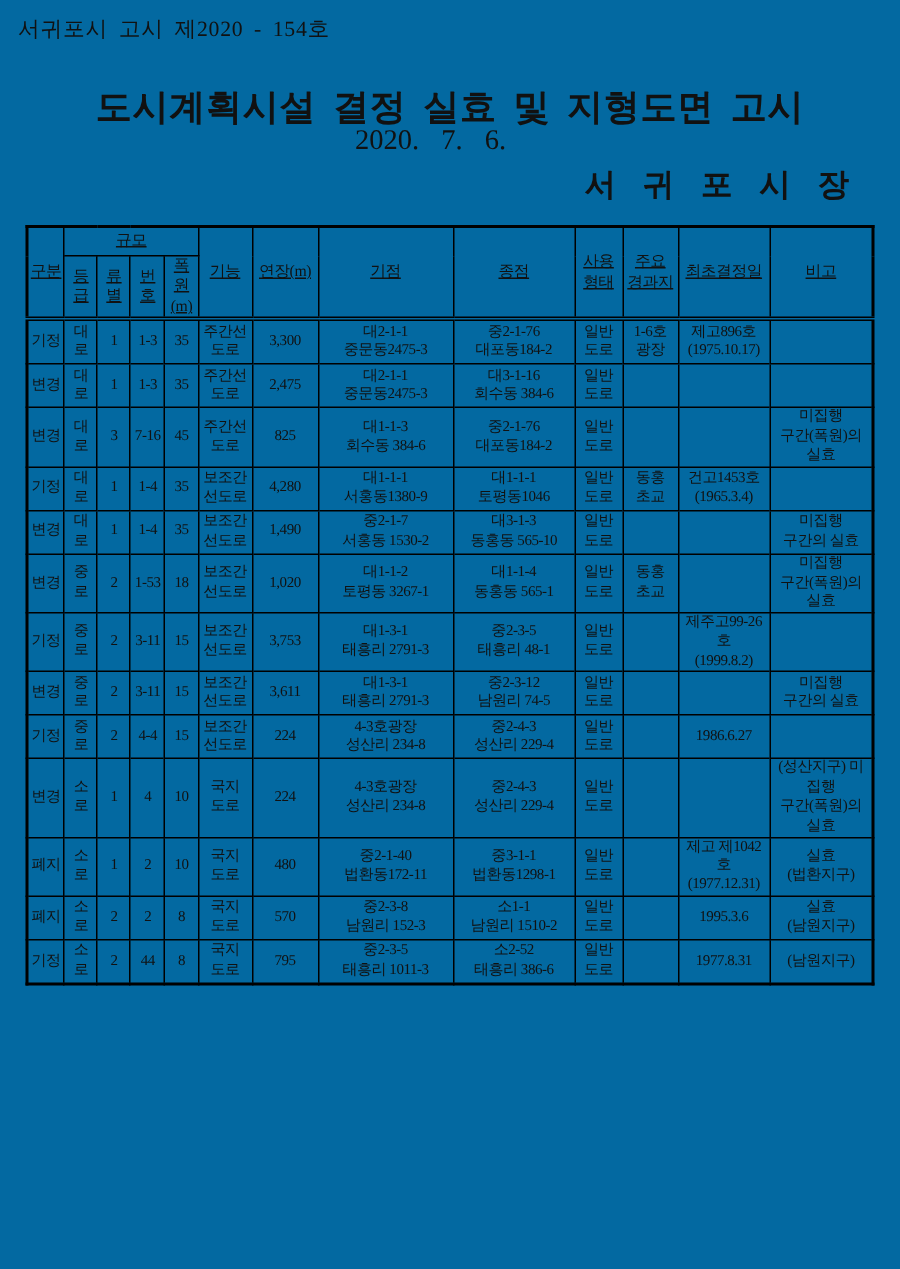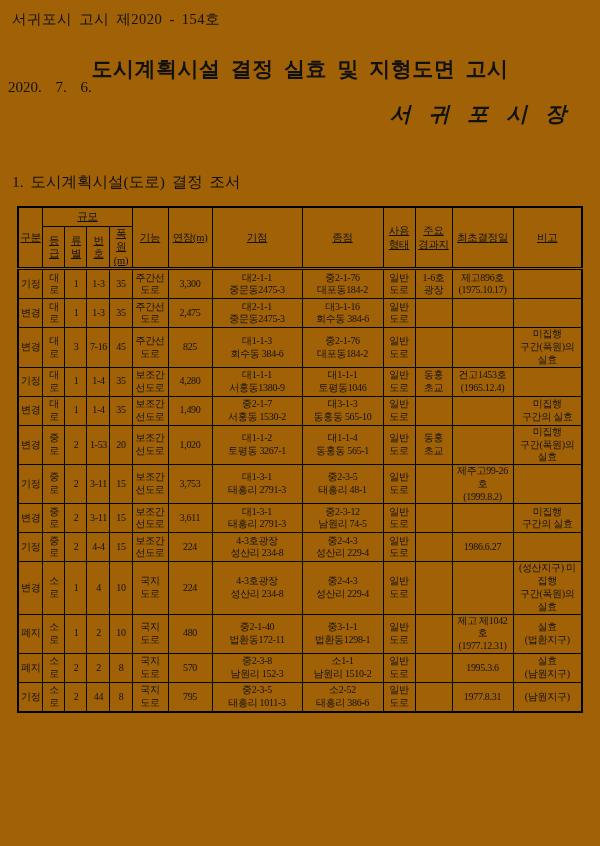--- a/index.html
+++ b/index.html
@@ -1,66 +1,65 @@
 <!DOCTYPE html>
 <html><head>
 <meta charset="utf-8">
 <style>
   html, body { margin: 0; padding: 0; background: #e8e8e8; }
   .page {
     position: relative;
     width: 600px;
     height: 846px;
     margin: 0 auto;
-    background: #a16207;
+    background: #0369a1;
     color: #111111;
     font-family: "Liberation Serif", "DejaVu Serif", serif;
     box-sizing: border-box;
     padding: 8px 8px 0 8px;
     overflow: hidden;
   }
   .doc-no {
     font-size: 14.5px;
     letter-spacing: 0.5px;
     margin: 2px 0 0 4px;
     word-spacing: 3px;
   }
   .title {
     margin: 26px 0 0 0;
     text-align: center;
     font-family: "Liberation Sans", "DejaVu Sans", sans-serif;
     font-weight: 700;
-    font-size: 21px;
+    font-size: 24px;
     letter-spacing: 0.5px;
     word-spacing: 4px;
   }
   .body-text {
     margin: 28px 0 0 0;
     font-size: 15.5px;
     line-height: 2.38;
     text-align: justify;
     word-spacing: 3px;
     letter-spacing: 0.2px;
   }
   .issue-date {
     margin-top: -4px;
-    text-align: left;
+    text-align: center;
     padding-right: 26px;
-    font-size: 15px;
+    font-size: 19px;
     word-spacing: 10px;
   }
   .signer {
     margin-top: 4px;
     text-align: right;
     padding-right: 20px;
     font-family: "Liberation Sans", "DejaVu Sans", sans-serif;
     font-weight: 700;
     font-size: 21px;
     letter-spacing: 6px;
-    font-style: italic;
   }
   .section-title {
     margin: 44px 0 0 4px;
     font-size: 15.5px;
     font-weight: 500;
     word-spacing: 3px;
   }
   table.decision {
     width: 564px;
     margin: 13px auto 0 auto;
@@ -96,21 +95,20 @@
 
   <div class="doc-no">서귀포시 고시 제2020 - 154호</div>
 
   <div class="title">도시계획시설 결정 실효 및 지형도면 고시</div>
 
 
   <div class="issue-date">2020. 7. 6.</div>
 
   <div class="signer">서 귀 포 시 장</div>
 
-  <div class="section-title">1. 도시계획시설(도로) 결정 조서</div>
 
   <table class="decision" id="road-table">
     <colgroup id="road-cols">
         <col style="width: 25px;">
         <col style="width: 22px;">
         <col style="width: 22px;">
         <col style="width: 23px;">
         <col style="width: 22px;">
         <col style="width: 36px;">
         <col style="width: 44px;">
@@ -216,21 +214,21 @@
           <td>4,280</td>
           <td>대1-1-1
 서홍동1380-9</td>
           <td>대1-1-1
 토평동1046</td>
           <td>일반
 도로</td>
           <td>동홍
 초교</td>
           <td>건고1453호
-(1965.12.4)</td>
+(1965.3.4)</td>
           <td></td>
         </tr>
         <tr class="dashed">
           <td>변경</td>
           <td>대로</td>
           <td>1</td>
           <td>1-4</td>
           <td>35</td>
           <td>보조간
 선도로</td>
@@ -244,21 +242,21 @@
           <td></td>
           <td></td>
           <td>미집행
 구간의 실효</td>
         </tr>
         <tr class="solid">
           <td>변경</td>
           <td>중로</td>
           <td>2</td>
           <td>1-53</td>
-          <td>20</td>
+          <td>18</td>
           <td>보조간
 선도로</td>
           <td>1,020</td>
           <td>대1-1-2
 토평동 3267-1</td>
           <td>대1-1-4
 동홍동 565-1</td>
           <td>일반
 도로</td>
           <td>동홍

